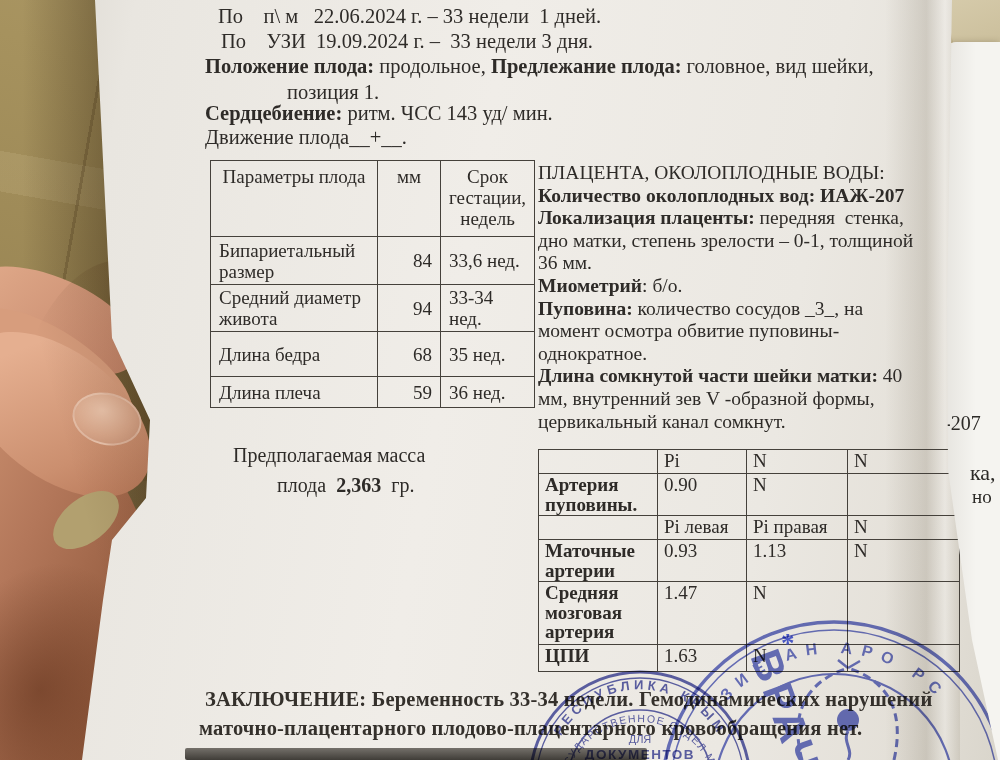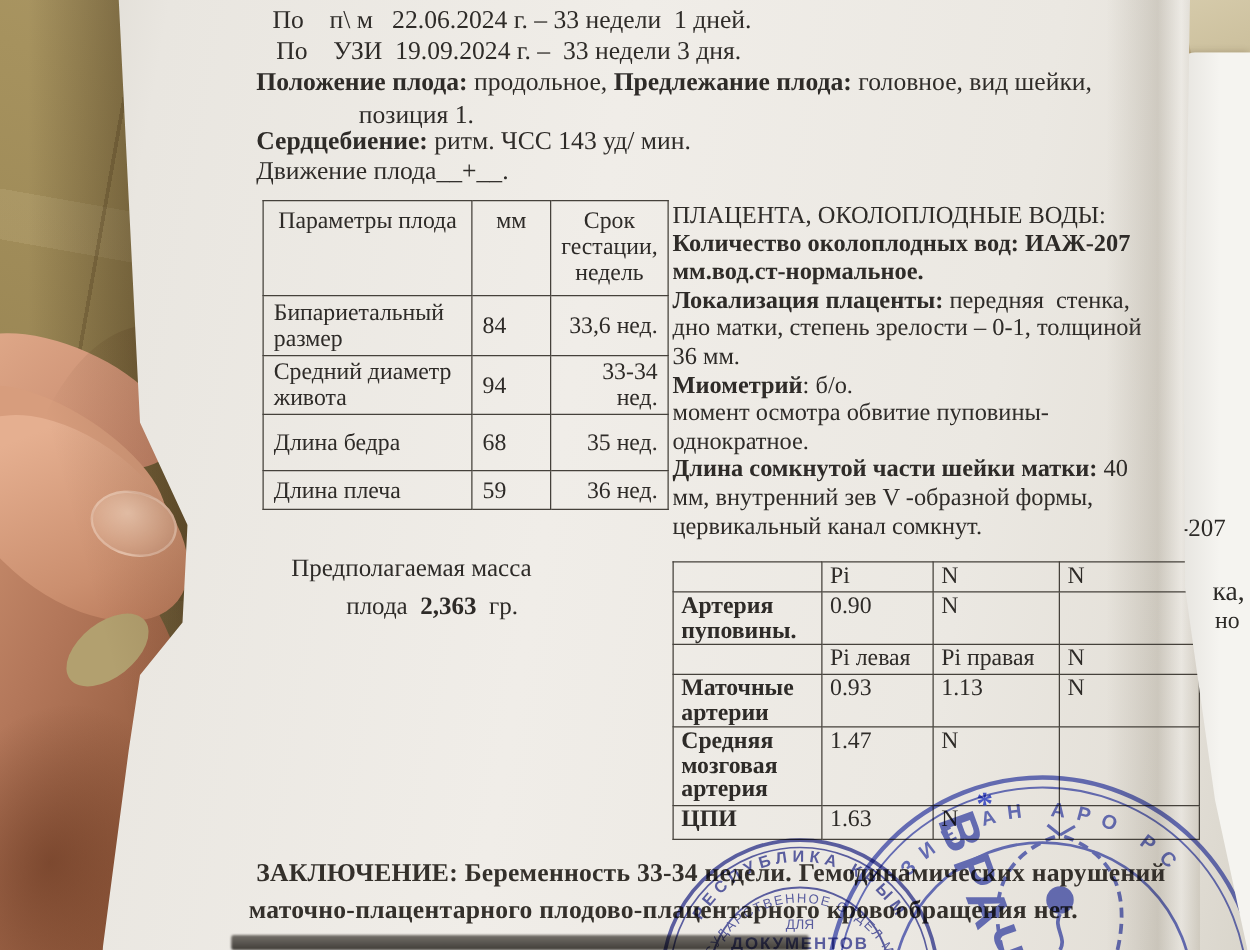--- a/index.html
+++ b/index.html
@@ -50,22 +50,22 @@
   .seg-line{position:absolute;white-space:pre;}
   .b{font-weight:bold;}
   #top-block .seg-line{font-size:20.5px;}
   #placenta-block{position:absolute;left:538px;top:162px;width:420px;}
   #placenta-block .seg-line{position:static;display:block;height:22.6px;font-size:19.5px;line-height:22.6px;}
   table{border-collapse:collapse;position:absolute;}
   td{border:1.6px solid #45413b;}
   #fetal-table{left:210px;top:160px;}
   #fetal-table td{font-size:19px;line-height:21px;padding:2px 8px;vertical-align:middle;color:#2e2b28;}
   #fetal-table td:nth-child(1){width:150px;}
-  #fetal-table td:nth-child(2){width:46px;text-align:left;}
-  #fetal-table td:nth-child(3){width:68px;text-align:right;}
+  #fetal-table td:nth-child(2){width:46px;text-align:right;}
+  #fetal-table td:nth-child(3){width:68px;text-align:left;}
   #fetal-table tr:nth-child(1){height:76px;}
   #fetal-table tr:nth-child(1) td{vertical-align:top;padding-top:5px;text-align:center;}
   #fetal-table tr:nth-child(2){height:48px;}
   #fetal-table tr:nth-child(3){height:45px;}
   #fetal-table tr:nth-child(4){height:45px;}
   #fetal-table tr:nth-child(5){height:31px;}
   #fetal-table tr:nth-child(6){height:32px;}
   #doppler-table{left:538px;top:449px;}
   #doppler-table td{font-size:19px;line-height:19.5px;padding:1px 6px;vertical-align:top;color:#2e2b28;}
   #doppler-table td:nth-child(1){width:106px;font-weight:bold;}
@@ -152,25 +152,25 @@
           </tr>
         </tbody>
       </table>
 
     <div id="mass1" class="seg-line" style="left:233px;top:444px"><span>Предполагаемая масса</span></div>
     <div id="mass2" class="seg-line" style="left:277px;top:474px"><span>плода  </span><span class="b">2,363</span><span>  гр.</span></div>
 
     <div id="placenta-block">
       <div class="seg-line"><span>ПЛАЦЕНТА, ОКОЛОПЛОДНЫЕ ВОДЫ:</span></div>
       <div class="seg-line"><span class="b">Количество околоплодных вод: ИАЖ-207</span></div>
-      <div class="seg-line"><span class="b">мм.вод.ст-нормальное.</span></div>
       <div class="seg-line"><span class="b">Локализация плаценты:</span><span> передняя  стенка,</span></div>
       <div class="seg-line"><span>дно матки, степень зрелости – 0-1, толщиной</span></div>
       <div class="seg-line"><span>36 мм.</span></div>
       <div class="seg-line"><span class="b">Миометрий</span><span>: б/о.</span></div>
+      <div class="seg-line"><span class="b">Пуповина:</span><span> количество сосудов _3_, на</span></div>
       <div class="seg-line"><span>момент осмотра обвитие пуповины-</span></div>
       <div class="seg-line"><span>однократное.</span></div>
       <div class="seg-line"><span class="b">Длина сомкнутой части шейки матки:</span><span> 40</span></div>
       <div class="seg-line"><span>мм, внутренний зев V -образной формы,</span></div>
       <div class="seg-line"><span>цервикальный канал сомкнут.</span></div>
     </div>
 
     <table id="doppler-table">
         <tbody>
           <tr>

